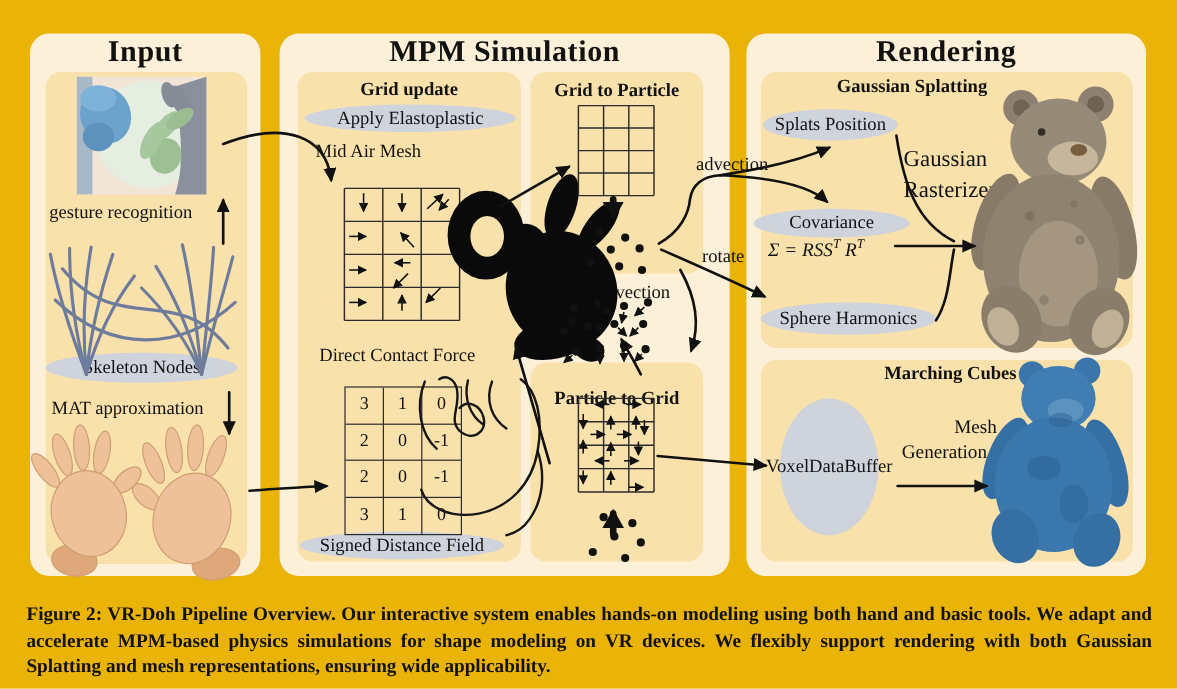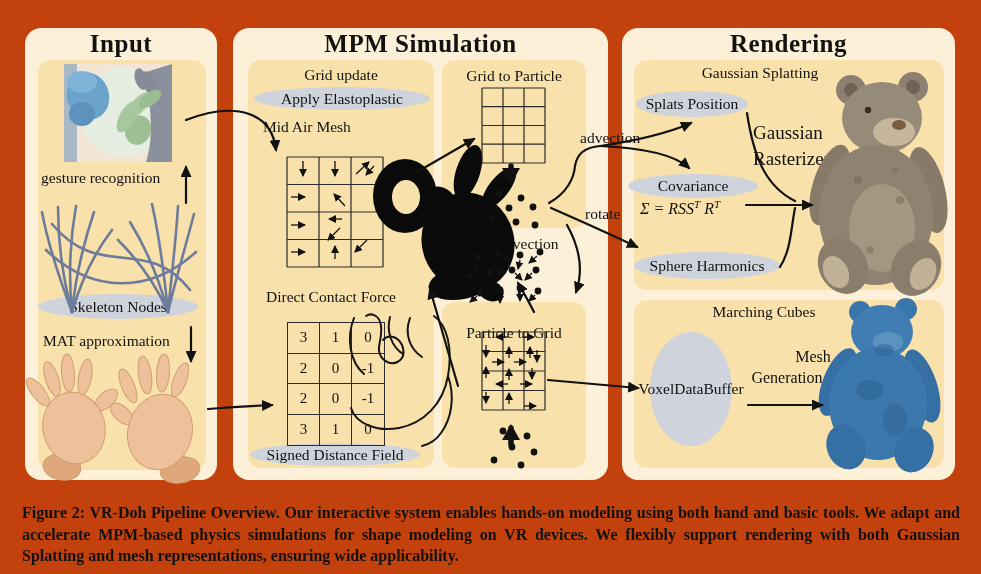--- a/index.html
+++ b/index.html
@@ -1,23 +1,23 @@
 <!DOCTYPE html>
 <html><head>
 <meta charset="utf-8">
 <style>
   html,body{margin:0;padding:0;background:#ffffff;}
-  #stage{position:relative;width:981px;height:574px;background:#c2410c;overflow:hidden;
+  #stage{position:relative;width:981px;height:574px;background:#eab308;overflow:hidden;
          font-family:"Liberation Serif","DejaVu Serif",serif;color:#121212;}
   .panel{position:absolute;background:#fcf1d8;border-radius:16px;}
   .subpanel{position:absolute;background:#f9e1ab;border-radius:13px;}
   .lbl{position:absolute;font-size:15.5px;color:#121212;white-space:nowrap;z-index:3;}
   .ctr{text-align:center;}
   .title{font-size:25px;font-weight:bold;letter-spacing:.5px;}
-  .hdr{font-weight:normal;font-size:15.5px;}
+  .hdr{font-weight:bold;font-size:15.5px;}
   .pill{position:absolute;background:#ced3dc;border-radius:50%;display:flex;align-items:center;
         justify-content:center;font-size:15.5px;z-index:2;white-space:nowrap;}
   .sdf{position:absolute;left:287px;top:322px;width:96px;height:122px;z-index:3;
        display:grid;grid-template-columns:repeat(3,1fr);grid-template-rows:repeat(4,1fr);
        border:1.4px solid #2b2b2b;}
   .sdf div{display:flex;align-items:center;justify-content:center;font-size:15px;
        border-right:1.2px solid #2b2b2b;border-bottom:1.2px solid #2b2b2b;}
   .sdf div:nth-child(3n){border-right:none;}
   .sdf div:nth-child(n+10){border-bottom:none;}
   .voxel{position:absolute;left:650px;top:332px;width:82px;height:114px;background:#ced3dc;
@@ -80,21 +80,21 @@
   <div class="lbl title ctr" style="left:622px;top:30px;width:333px;">Rendering</div>
   <div class="lbl" style="left:580px;top:129px;">advection</div>
   <div class="lbl" style="left:585px;top:205px;">rotate</div>
   <div class="lbl hdr ctr" style="left:634px;top:64px;width:252px;">Gaussian Splatting</div>
   <div class="pill" style="left:628px;top:174px;width:130px;height:24px;">Covariance</div>
   <div class="pill" style="left:636px;top:91px;width:112px;height:26px;">Splats Position</div>
   <div class="formula"><span>Σ = RSS</span><sup>T</sup><span> R</span><sup>T</sup></div>
   <div class="pill" style="left:634px;top:252px;width:146px;height:27px;">Sphere Harmonics</div>
   <div class="lbl" style="left:753px;top:122px;font-size:19px;">Gaussian</div>
   <div class="lbl" style="left:753px;top:148px;font-size:19px;">Rasterizer</div>
-  <div class="lbl hdr ctr" style="left:634px;top:303px;width:260px;">Marching Cubes</div>
+  <div class="lbl hdr ctr" style="left:634px;top:303px;width:260px;padding-left:28px;">Marching Cubes</div>
   <div class="voxel">
     <div>Voxel</div>
     <div>Data</div>
     <div>Buffer</div>
   </div>
   <div class="lbl ctr" style="left:760px;top:348px;width:106px;font-size:16px;">Mesh</div>
   <div class="lbl ctr" style="left:734px;top:369px;width:106px;font-size:16px;">Generation</div>
 
   <div id="caption">Figure 2: VR-Doh Pipeline Overview. Our interactive system enables hands-on modeling using both hand and basic tools. We adapt and accelerate MPM-based physics simulations for shape modeling on VR devices. We flexibly support rendering with both Gaussian Splatting and mesh representations, ensuring wide applicability.</div>
 

